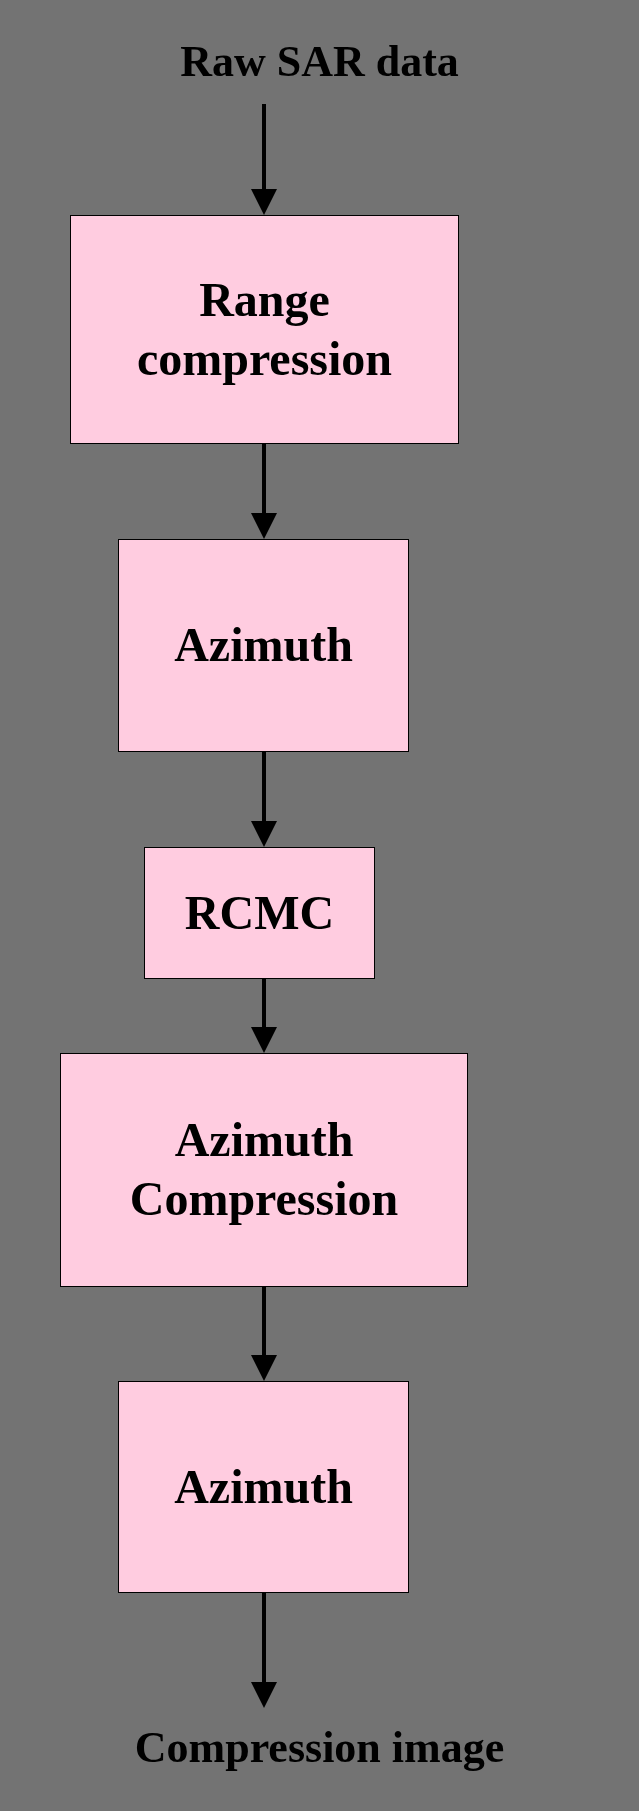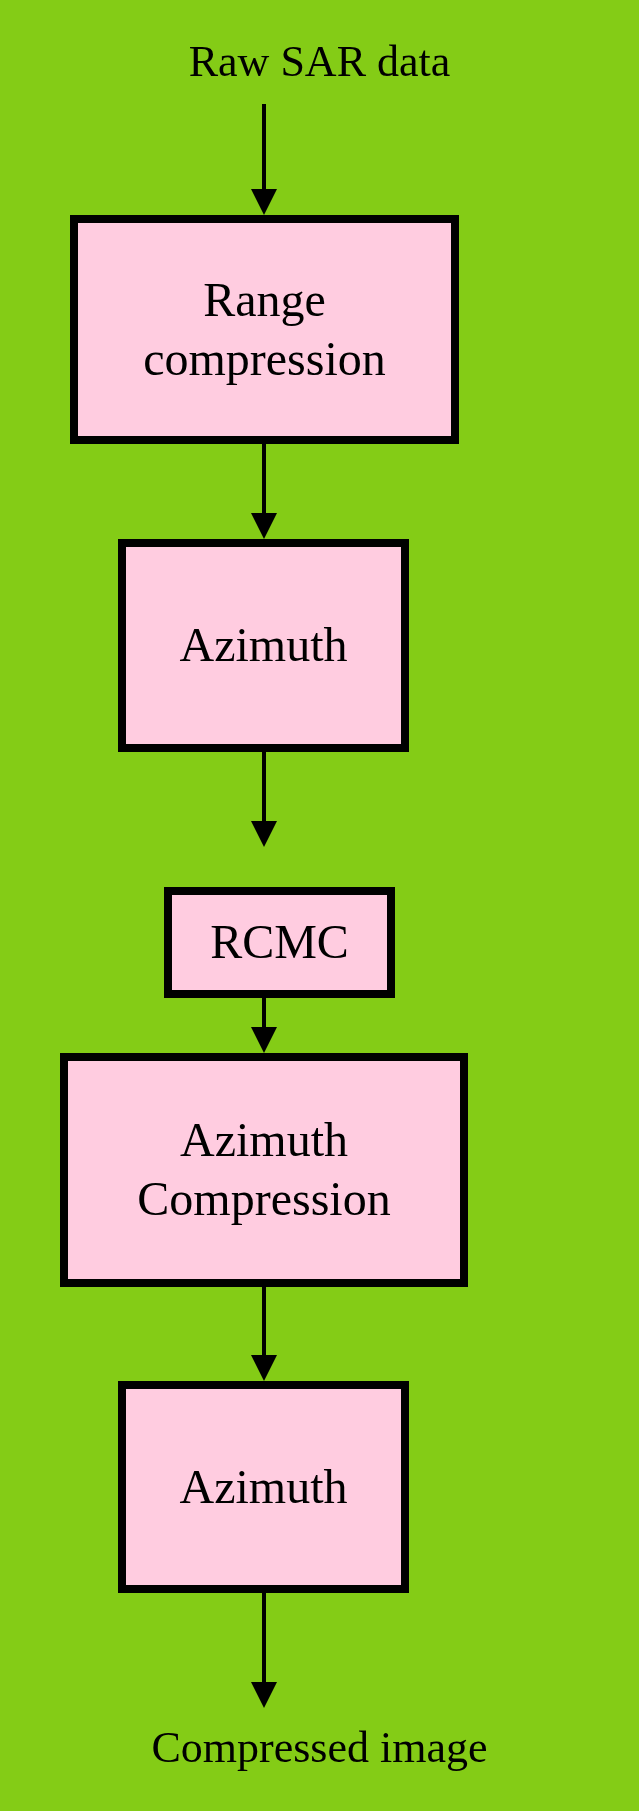--- a/index.html
+++ b/index.html
@@ -25,21 +25,21 @@
     text-align: center;
     color: #000000;
     font-size: 44px;
     line-height: 52px;
     font-family: "Liberation Serif", "DejaVu Serif", serif;
     white-space: nowrap;
   }
   .node-box {
     position: absolute;
     box-sizing: border-box;
-    border: 8px solid #8b5cf6;
+    border: 1px solid #8b5cf6;
     background: #ffcce0;
     display: flex;
     flex-direction: column;
     align-items: center;
     justify-content: center;
     color: #000000;
     font-size: 48px;
     line-height: 1.22;
     font-family: "Liberation Serif", "DejaVu Serif", serif;
     text-align: center;
@@ -67,25 +67,25 @@
     height: 0;
     margin-left: -13px;
     border-left: 13px solid transparent;
     border-right: 13px solid transparent;
     border-top: 26px solid #000000;
   }
 </style>
 </head>
 <body>
 
-<div id="flowchart" style="background: #84cc16;">
+<div id="flowchart" style="background: #737373; font-weight: bold;">
 
   <div class="endpoint-label" id="start-label" style="top: 36px; color: rgb(0, 0, 0);">Raw SAR data</div>
 
-  <div class="endpoint-label" id="end-label" style="top: 1722px; color: rgb(0, 0, 0);">Compressed image</div>
+  <div class="endpoint-label" id="end-label" style="top: 1722px; color: rgb(0, 0, 0);">Compression image</div>
 
   <div class="connector" style="left: 264px; top: 104px; height: 111px;">
     <span class="shaft" style="height: 89px; background: rgb(0, 0, 0);"></span>
     <span class="head" style="top: 85px; border-top-color: rgb(0, 0, 0);"></span>
   </div>
   <div class="connector" style="left: 264px; top: 444px; height: 95px;">
     <span class="shaft" style="height: 73px; background: rgb(0, 0, 0);"></span>
     <span class="head" style="top: 69px; border-top-color: rgb(0, 0, 0);"></span>
   </div>
   <div class="connector" style="left: 264px; top: 752px; height: 95px;">
@@ -107,21 +107,21 @@
 
   <div class="node-box" style="left: 70px; top: 215px; width: 389px; height: 229px; background: rgb(255, 204, 224); border-color: rgb(0, 0, 0); color: rgb(0, 0, 0);">
     <span class="node-line">Range</span>
     <span class="node-line">compression</span>
   </div>
 
   <div class="node-box" style="left: 118px; top: 539px; width: 291px; height: 213px; background: rgb(255, 204, 224); border-color: rgb(0, 0, 0); color: rgb(0, 0, 0);">
     <span class="node-line">Azimuth</span>
   </div>
 
-  <div class="node-box" style="left: 164px; top: 847px; width: 231px; height: 111px; background: rgb(255, 204, 224); border-color: rgb(0, 0, 0); color: rgb(0, 0, 0); margin-top: 40px;">
+  <div class="node-box" style="left: 144px; top: 847px; width: 231px; height: 132px; background: rgb(255, 204, 224); border-color: rgb(0, 0, 0); color: rgb(0, 0, 0);">
     <span class="node-line">RCMC</span>
   </div>
 
   <div class="node-box" style="left: 60px; top: 1053px; width: 408px; height: 234px; background: rgb(255, 204, 224); border-color: rgb(0, 0, 0); color: rgb(0, 0, 0);">
     <span class="node-line">Azimuth</span>
     <span class="node-line">Compression</span>
   </div>
 
   <div class="node-box" style="left: 118px; top: 1381px; width: 291px; height: 212px; background: rgb(255, 204, 224); border-color: rgb(0, 0, 0); color: rgb(0, 0, 0);">
     <span class="node-line">Azimuth</span>

